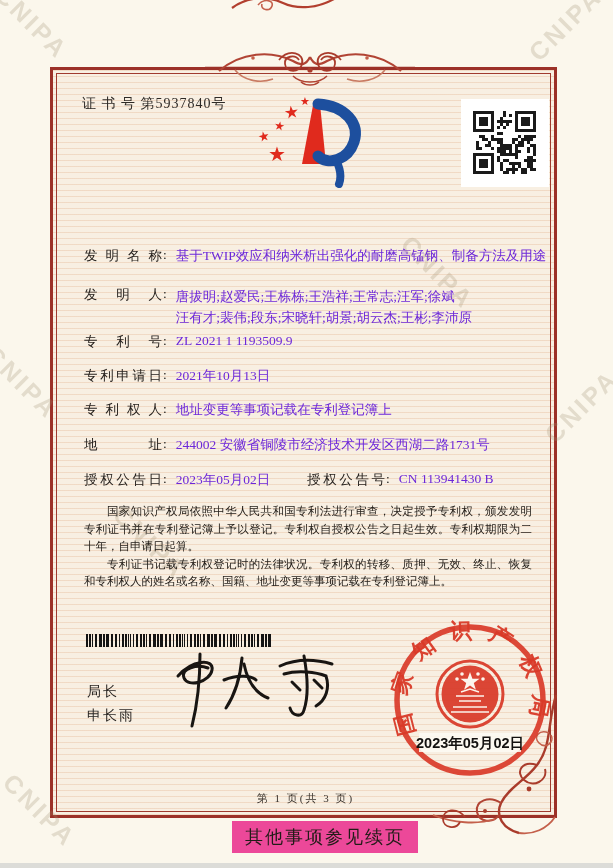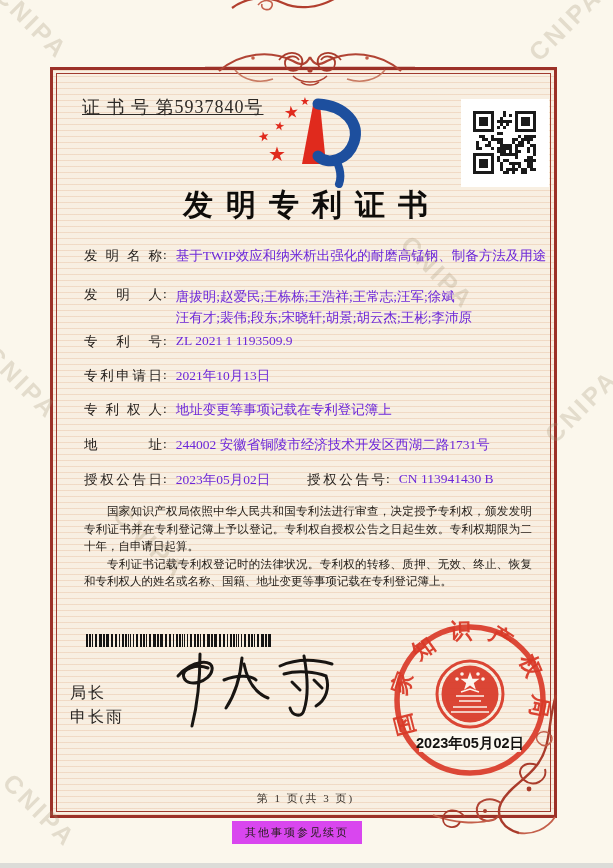--- a/index.html
+++ b/index.html
@@ -19,21 +19,21 @@
   .inner::before { content:''; position:absolute; inset:3px; border:1px solid #a03a2e; }
   .wm {
     position:absolute; z-index:1; font-family:"Liberation Sans", sans-serif;
     font-weight:bold; font-size:25px; letter-spacing:3px;
     color:rgba(158,143,112,0.26); pointer-events:none; white-space:nowrap;
   }
   .r45  { transform:rotate(45deg); }
   .rm45 { transform:rotate(-45deg); }
   .content { position:absolute; inset:0; z-index:2; }
 
-  .cert-no { position:absolute; left:82px; top:95px; font-size:18px; color:#2e2a26; letter-spacing:1px;text-decoration:underline; }
+  .cert-no { position:absolute; left:82px; top:95px; font-size:14px; color:#2e2a26; letter-spacing:1px; }
 
   .logo { position:absolute; left:252px; top:98px; width:118px; height:90px; }
   .logo .star { position:absolute; color:#e02a1d; line-height:1; }
 
   .qr-box { position:absolute; left:461px; top:99px; width:88px; height:88px; background:#fff; }
   .qr-box svg { position:absolute; left:12px; top:12px; }
 
   .title {
     position:absolute; left:53px; top:185px; width:505px; text-align:center;
     font-size:30px; font-weight:bold; color:#0e0c0a;
@@ -46,30 +46,30 @@
   .colon { margin:0 9px 0 1px; }
   .val  { color:#6d28d9; }
   .val2line div { line-height:21px; }
   .pair2 { position:absolute; left:223px; display:flex; }
 
   .paras { position:absolute; left:84px; top:503px; width:448px; font-size:11.5px; line-height:17.5px; color:#25201b; text-align:justify; }
   .paras p { text-indent:2em;font-family:Liberation Mono, monospace; }
 
   .barcode { position:absolute; left:86px; top:634px; }
 
-  .official { position:absolute; left:70px; font-family:"Liberation Sans", sans-serif; font-size:16px; color:#2a2623; letter-spacing:2px; }
+  .official { position:absolute; left:87px; font-family:"Liberation Sans", sans-serif; font-size:14px; color:#2a2623; letter-spacing:2px; }
   .sig { position:absolute; left:158px; top:650px; }
 
   .seal { position:absolute; left:385px; top:615px; z-index:3; }
   .seal text { font-family:"Liberation Sans", sans-serif; }
 
   .page-info { position:absolute; left:53px; top:791px; width:505px; text-align:center; font-size:11px; letter-spacing:2px; color:#3a332c; }
   .note {
-    position:absolute; left:232px; top:821px; background:#d946ef;
-    padding:4px 13px; font-size:11px; letter-spacing:2px; color:#211c17;
+    position:absolute; left:232px; top:821px; background:#ec4899;
+    padding:4px 13px; font-size:18px; letter-spacing:2px; color:#211c17;
   }
   .edge { position:absolute; left:0; bottom:0; width:613px; height:5px; background:#dcdcd8; }
   .ornament { position:absolute; }
 </style>
 </head>
 <body>
 
 <div class="page">
 
   <div class="inner"></div>
@@ -343,21 +343,20 @@
           <rect x="60" y="24" width="3" height="3" fill="#1a1a1a"></rect>
           <rect x="60" y="33" width="3" height="3" fill="#1a1a1a"></rect>
           <rect x="60" y="36" width="3" height="3" fill="#1a1a1a"></rect>
           <rect x="60" y="39" width="3" height="3" fill="#1a1a1a"></rect>
           <rect x="60" y="42" width="3" height="3" fill="#1a1a1a"></rect>
           <rect x="60" y="48" width="3" height="3" fill="#1a1a1a"></rect>
           <rect x="60" y="57" width="3" height="3" fill="#1a1a1a"></rect>
         </svg>
     </div>
 
-    <div class="title">发明专利证书</div>
 
     <div class="row" style="top:247px;">
       <span class="lbl justify">
           <span>发</span>
           <span>明</span>
           <span>名</span>
           <span>称</span>
         </span>
         <span class="colon">:</span>
       <span class="val">基于TWIP效应和纳米析出强化的耐磨高锰钢、制备方法及用途</span>

